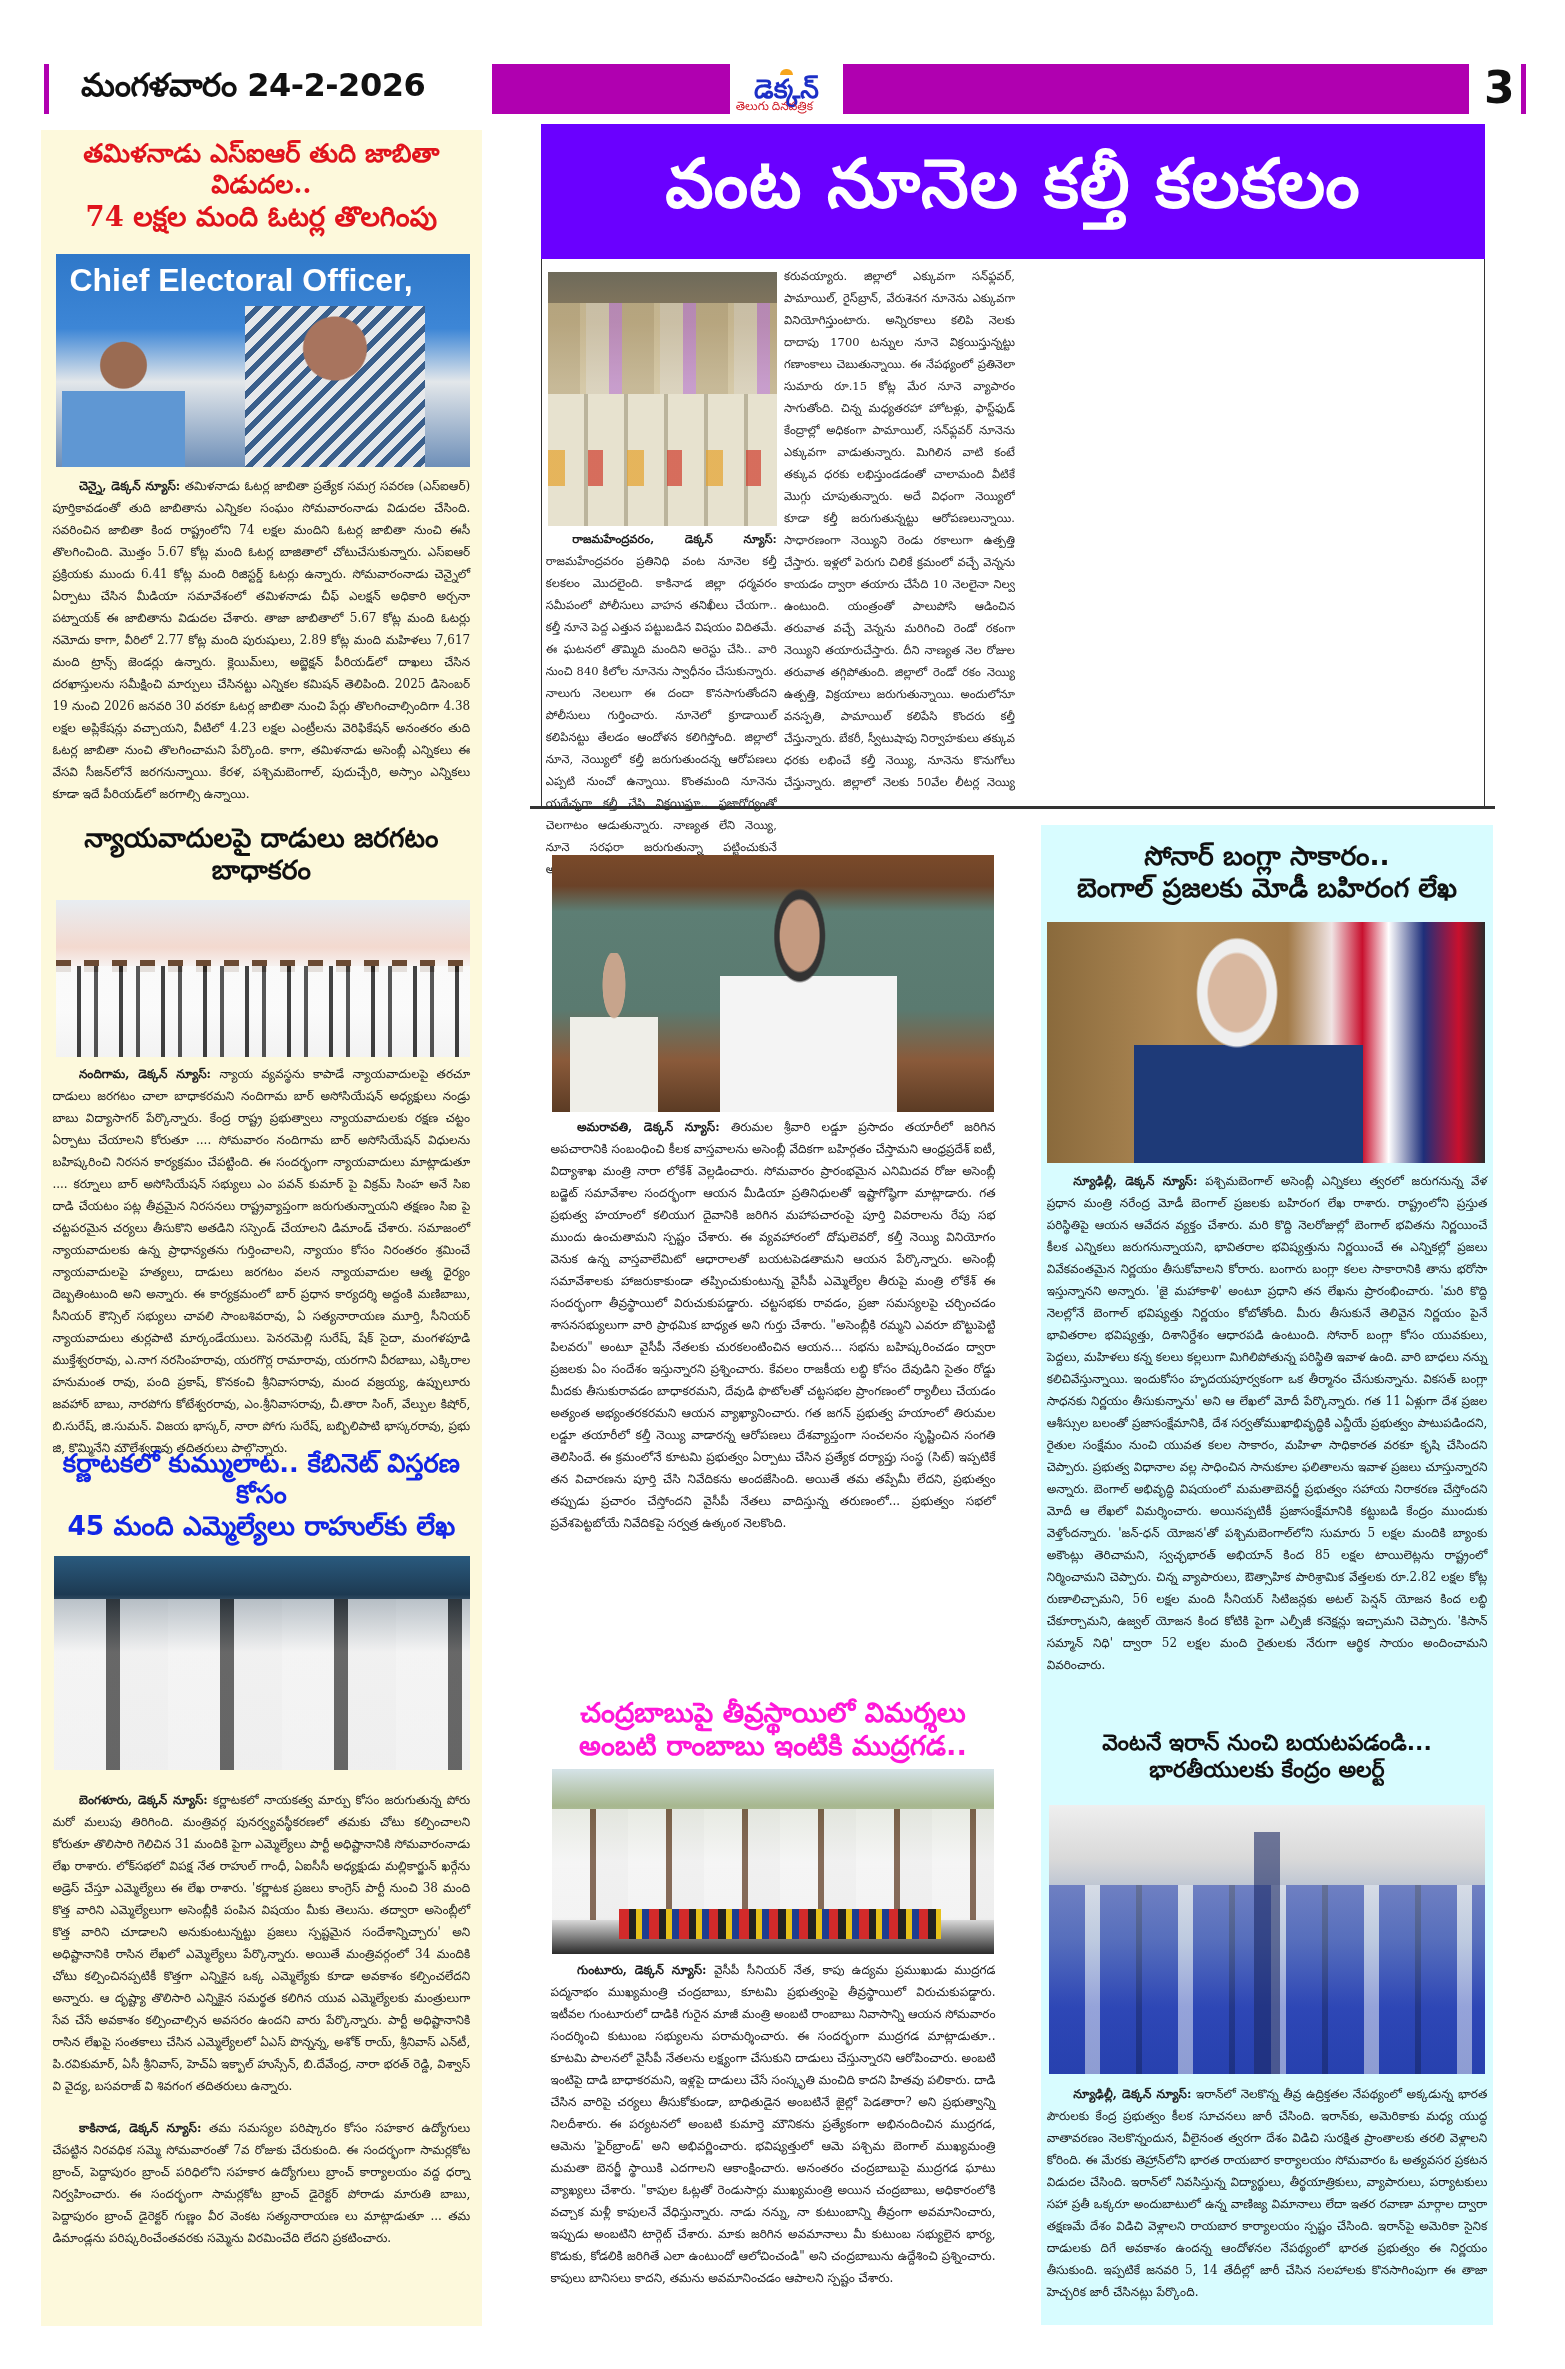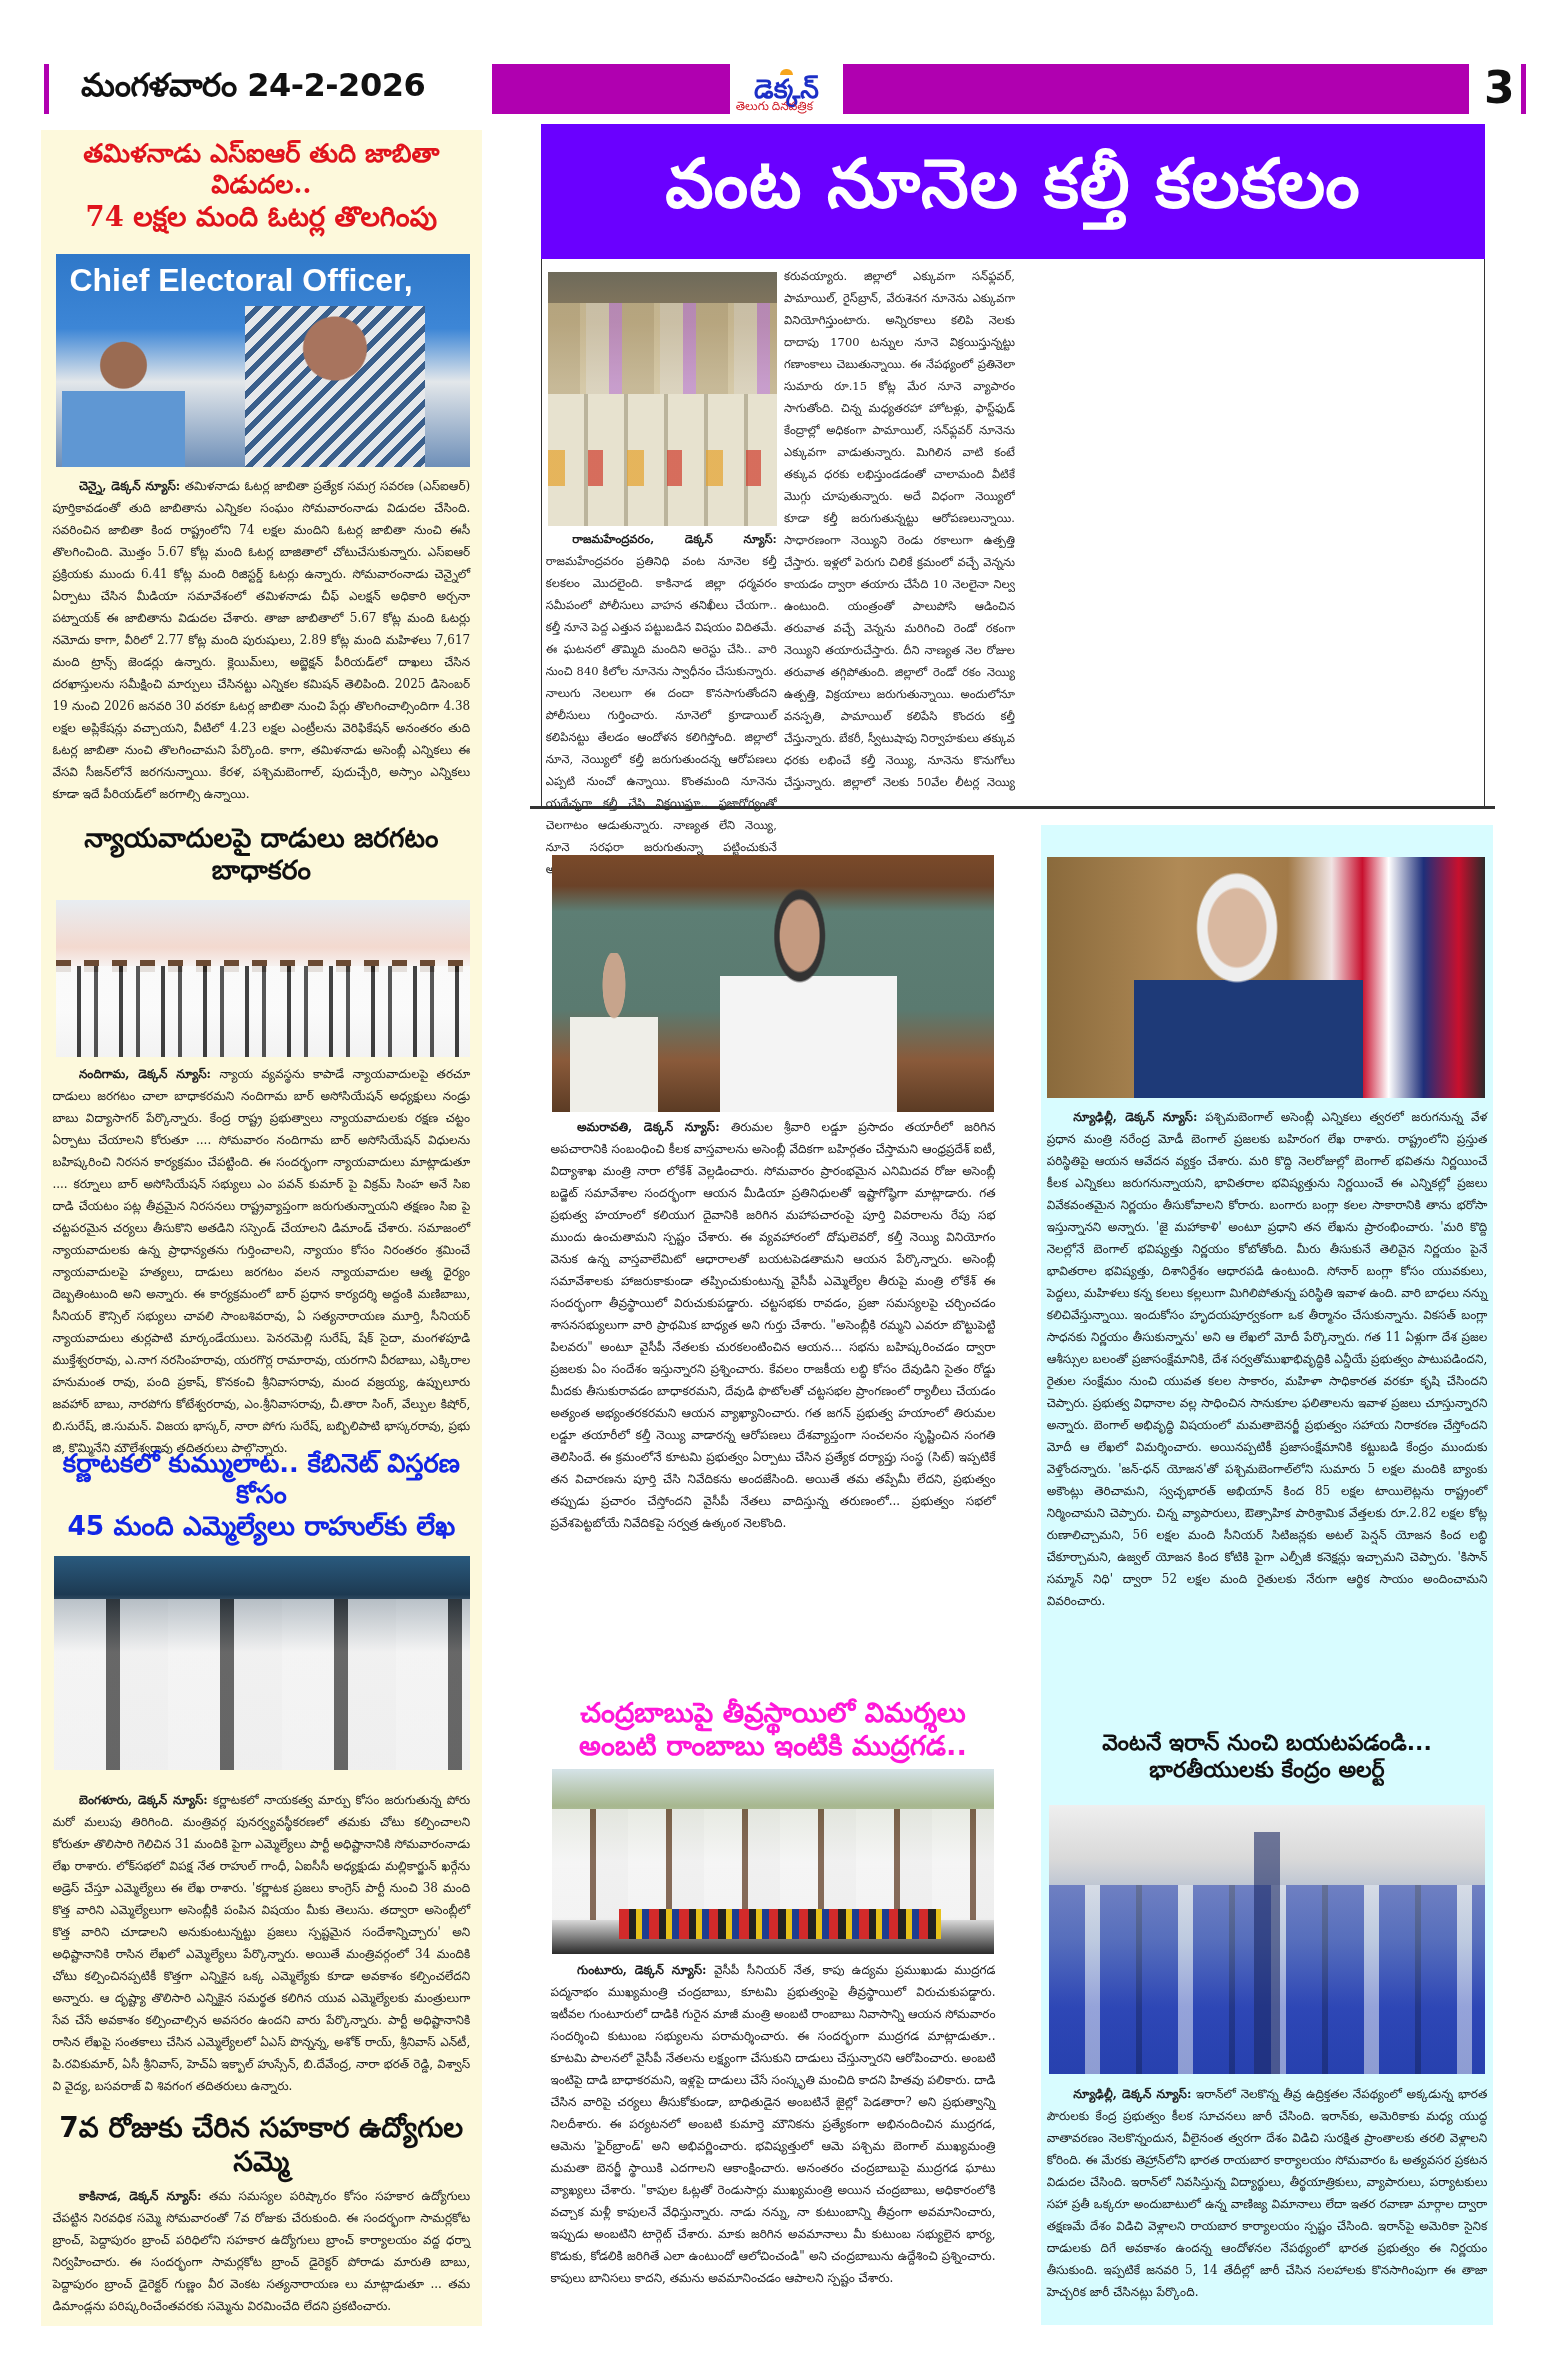--- a/index.html
+++ b/index.html
@@ -118,23 +118,20 @@
       <div style="font-size:25.6px;">కర్ణాటకలో కుమ్ములాట.. కేబినెట్ విస్తరణ కోసం</div>
       <div style="font-size:26.5px;">45 మంది ఎమ్మెల్యేలు రాహుల్‌కు లేఖ</div>
     </div>
     <div class="photo ph-kar" style="margin:13.2px 7.6px 19px 9.5px; height:214px;">
       <div class="crowd"></div>
     </div>
     <div class="body-text para" style="padding:0 7.6px;"><span class="dateline">బెంగళూరు, డెక్కన్ న్యూస్:</span><span> కర్ణాటకలో నాయకత్వ మార్పు కోసం జరుగుతున్న పోరు మరో మలుపు తిరిగింది. మంత్రివర్గ పునర్వ్యవస్థీకరణలో తమకు చోటు కల్పించాలని కోరుతూ తొలిసారి గెలిచిన 31 మందికి పైగా ఎమ్మెల్యేలు పార్టీ అధిష్టానానికి సోమవారంనాడు లేఖ రాశారు. లోక్‌సభలో విపక్ష నేత రాహుల్ గాంధీ, ఏఐసీసీ అధ్యక్షుడు మల్లికార్జున్ ఖర్గేను అడ్రెస్ చేస్తూ ఎమ్మెల్యేలు ఈ లేఖ రాశారు. 'కర్ణాటక ప్రజలు కాంగ్రెస్ పార్టీ నుంచి 38 మంది కొత్త వారిని ఎమ్మెల్యేలుగా అసెంబ్లీకి పంపిన విషయం మీకు తెలుసు. తద్వారా అసెంబ్లీలో కొత్త వారిని చూడాలని అనుకుంటున్నట్టు ప్రజలు స్పష్టమైన సందేశాన్నిచ్చారు' అని అధిష్టానానికి రాసిన లేఖలో ఎమ్మెల్యేలు పేర్కొన్నారు. అయితే మంత్రివర్గంలో 34 మందికి చోటు కల్పించినప్పటికీ కొత్తగా ఎన్నికైన ఒక్క ఎమ్మెల్యేకు కూడా అవకాశం కల్పించలేదని అన్నారు. ఆ దృష్ట్యా తొలిసారి ఎన్నికైన సమర్థత కలిగిన యువ ఎమ్మెల్యేలకు మంత్రులుగా సేవ చేసే అవకాశం కల్పించాల్సిన అవసరం ఉందని వారు పేర్కొన్నారు. పార్టీ అధిష్టానానికి రాసిన లేఖపై సంతకాలు చేసిన ఎమ్మెల్యేలలో ఏఎస్ పొన్నన్న, అశోక్ రాయ్, శ్రీనివాస్ ఎన్‌టీ, పి.రవికుమార్, ఏసీ శ్రీనివాస్, హెచ్‌ఏ ఇక్బాల్ హుస్సేన్, బి.దేవేంద్ర, నారా భరత్ రెడ్డి, విశ్వాస్ వి వైద్య, బసవరాజ్ వి శివగంగ తదితరులు ఉన్నారు.</span></div>
   </div>
 
   <div class="inner" style="top:1981px;">
-    <div class="headline hl-black" style="font-size:28px;">
-      <div>7వ రోజుకు చేరిన సహకార ఉద్యోగుల సమ్మె</div>
-    </div>
     <div class="body-text para" style="padding:5.7px 7.6px 0;"><span class="dateline">కాకినాడ, డెక్కన్ న్యూస్:</span><span> తమ సమస్యల పరిష్కారం కోసం సహకార ఉద్యోగులు చేపట్టిన నిరవధిక సమ్మె సోమవారంతో 7వ రోజుకు చేరుకుంది. ఈ సందర్భంగా సామర్లకోట బ్రాంచ్, పెద్దాపురం బ్రాంచ్ పరిధిలోని సహకార ఉద్యోగులు బ్రాంచ్ కార్యాలయం వద్ద ధర్నా నిర్వహించారు. ఈ సందర్భంగా సామర్లకోట బ్రాంచ్ డైరెక్టర్ పోరాడు మారుతి బాబు, పెద్దాపురం బ్రాంచ్ డైరెక్టర్ గుణ్ణం వీర వెంకట సత్యనారాయణ లు మాట్లాడుతూ ... తమ డిమాండ్లను పరిష్కరించేంతవరకు సమ్మెను విరమించేది లేదని ప్రకటించారు.</span></div>
   </div>
 </div>
 
 <div class="banner">
   <h1>వంట నూనెల కల్తీ కలకలం</h1>
 </div>
 
 <div class="oil-box">
   <div class="photo ph-oil" style="position:absolute; left:5.7px; top:13.2px; width:229px; height:254px;">
@@ -164,20 +161,24 @@
     <div class="photo ph-ambati" style="margin:5.7px 11.4px 5.7px 11.4px; height:185px;">
       <div class="crowd"></div>
       <div class="mics"></div>
     </div>
     <div class="body-text para" style="padding:0 9.5px;"><span class="dateline">గుంటూరు, డెక్కన్ న్యూస్:</span><span> వైసీపీ సీనియర్ నేత, కాపు ఉద్యమ ప్రముఖుడు ముద్రగడ పద్మనాభం ముఖ్యమంత్రి చంద్రబాబు, కూటమి ప్రభుత్వంపై తీవ్రస్థాయిలో విరుచుకుపడ్డారు. ఇటీవల గుంటూరులో దాడికి గురైన మాజీ మంత్రి అంబటి రాంబాబు నివాసాన్ని ఆయన సోమవారం సందర్శించి కుటుంబ సభ్యులను పరామర్శించారు. ఈ సందర్భంగా ముద్రగడ మాట్లాడుతూ.. కూటమి పాలనలో వైసీపీ నేతలను లక్ష్యంగా చేసుకుని దాడులు చేస్తున్నారని ఆరోపించారు. అంబటి ఇంటిపై దాడి బాధాకరమని, ఇళ్లపై దాడులు చేసే సంస్కృతి మంచిది కాదని హితవు పలికారు. దాడి చేసిన వారిపై చర్యలు తీసుకోకుండా, బాధితుడైన అంబటినే జైల్లో పెడతారా? అని ప్రభుత్వాన్ని నిలదీశారు. ఈ పర్యటనలో అంబటి కుమార్తె మౌనికను ప్రత్యేకంగా అభినందించిన ముద్రగడ, ఆమెను 'ఫైర్‌బ్రాండ్' అని అభివర్ణించారు. భవిష్యత్తులో ఆమె పశ్చిమ బెంగాల్ ముఖ్యమంత్రి మమతా బెనర్జీ స్థాయికి ఎదగాలని ఆకాంక్షించారు. అనంతరం చంద్రబాబుపై ముద్రగడ ఘాటు వ్యాఖ్యలు చేశారు. "కాపుల ఓట్లతో రెండుసార్లు ముఖ్యమంత్రి అయిన చంద్రబాబు, అధికారంలోకి వచ్చాక మళ్లీ కాపులనే వేధిస్తున్నారు. నాడు నన్ను, నా కుటుంబాన్ని తీవ్రంగా అవమానించారు, ఇప్పుడు అంబటిని టార్గెట్ చేశారు. మాకు జరిగిన అవమానాలు మీ కుటుంబ సభ్యులైన భార్య, కొడుకు, కోడలికి జరిగితే ఎలా ఉంటుందో ఆలోచించండి" అని చంద్రబాబును ఉద్దేశించి ప్రశ్నించారు. కాపులు బానిసలు కాదని, తమను అవమానించడం ఆపాలని స్పష్టం చేశారు.</span></div>
   </div>
 </div>
 
 <div class="right-col">
   <div style="position:absolute; left:0; top:15px; width:452px;">
+    <div class="headline hl-dark">
+      <div>సోనార్ బంగ్లా సాకారం..</div>
+      <div>బెంగాల్ ప్రజలకు మోడీ బహిరంగ లేఖ</div>
+    </div>
     <div class="photo ph-modi" style="margin:17px 7.6px 7.6px 5.7px; height:241px;">
       <div class="man"></div>
     </div>
     <div class="body-text para" style="padding:0 5.7px;"><span class="dateline">న్యూఢిల్లీ, డెక్కన్ న్యూస్:</span><span> పశ్చిమబెంగాల్ అసెంబ్లీ ఎన్నికలు త్వరలో జరుగనున్న వేళ ప్రధాన మంత్రి నరేంద్ర మోడీ బెంగాల్ ప్రజలకు బహిరంగ లేఖ రాశారు. రాష్ట్రంలోని ప్రస్తుత పరిస్థితిపై ఆయన ఆవేదన వ్యక్తం చేశారు. మరి కొద్ది నెలరోజుల్లో బెంగాల్ భవితను నిర్ణయించే కీలక ఎన్నికలు జరుగనున్నాయని, భావితరాల భవిష్యత్తును నిర్ణయించే ఈ ఎన్నికల్లో ప్రజలు వివేకవంతమైన నిర్ణయం తీసుకోవాలని కోరారు. బంగారు బంగ్లా కలల సాకారానికి తాను భరోసా ఇస్తున్నానని అన్నారు. 'జై మహాకాళి' అంటూ ప్రధాని తన లేఖను ప్రారంభించారు. 'మరి కొద్ది నెలల్లోనే బెంగాల్ భవిష్యత్తు నిర్ణయం కోబోతోంది. మీరు తీసుకునే తెలివైన నిర్ణయం పైనే భావితరాల భవిష్యత్తు, దిశానిర్దేశం ఆధారపడి ఉంటుంది. సోనార్ బంగ్లా కోసం యువకులు, పెద్దలు, మహిళలు కన్న కలలు కల్లలుగా మిగిలిపోతున్న పరిస్థితి ఇవాళ ఉంది. వారి బాధలు నన్ను కలిచివేస్తున్నాయి. ఇందుకోసం హృదయపూర్వకంగా ఒక తీర్మానం చేసుకున్నాను. వికసత్ బంగ్లా సాధనకు నిర్ణయం తీసుకున్నాను' అని ఆ లేఖలో మోదీ పేర్కొన్నారు. గత 11 ఏళ్లుగా దేశ ప్రజల ఆశీస్సుల బలంతో ప్రజాసంక్షేమానికి, దేశ సర్వతోముఖాభివృద్ధికి ఎన్డీయే ప్రభుత్వం పాటుపడిందని, రైతుల సంక్షేమం నుంచి యువత కలల సాకారం, మహిళా సాధికారత వరకూ కృషి చేసిందని చెప్పారు. ప్రభుత్వ విధానాల వల్ల సాధించిన సానుకూల ఫలితాలను ఇవాళ ప్రజలు చూస్తున్నారని అన్నారు. బెంగాల్ అభివృద్ధి విషయంలో మమతాబెనర్జీ ప్రభుత్వం సహాయ నిరాకరణ చేస్తోందని మోదీ ఆ లేఖలో విమర్శించారు. అయినప్పటికీ ప్రజాసంక్షేమానికి కట్టుబడి కేంద్రం ముందుకు వెళ్తోందన్నారు. 'జన్-ధన్ యోజన'తో పశ్చిమబెంగాల్‌లోని సుమారు 5 లక్షల మందికి బ్యాంకు అకౌంట్లు తెరిచామని, స్వచ్ఛభారత్ అభియాన్ కింద 85 లక్షల టాయిలెట్లను రాష్ట్రంలో నిర్మించామని చెప్పారు. చిన్న వ్యాపారులు, ఔత్సాహిక పారిశ్రామిక వేత్తలకు రూ.2.82 లక్షల కోట్ల రుణాలిచ్చామని, 56 లక్షల మంది సీనియర్ సిటిజన్లకు అటల్ పెన్షన్ యోజన కింద లబ్ధి చేకూర్చామని, ఉజ్వల్ యోజన కింద కోటికి పైగా ఎల్పీజీ కనెక్షన్లు ఇచ్చామని చెప్పారు. 'కిసాన్ సమ్మాన్ నిధి' ద్వారా 52 లక్షల మంది రైతులకు నేరుగా ఆర్థిక సాయం అందించామని వివరించారు.</span></div>
   </div>
 
   <div style="position:absolute; left:0; top:905px; width:452px;">
     <div class="headline hl-dark" style="font-size:22px;">
       <div>వెంటనే ఇరాన్ నుంచి బయటపడండి... భారతీయులకు కేంద్రం అలర్ట్</div>
     </div>

